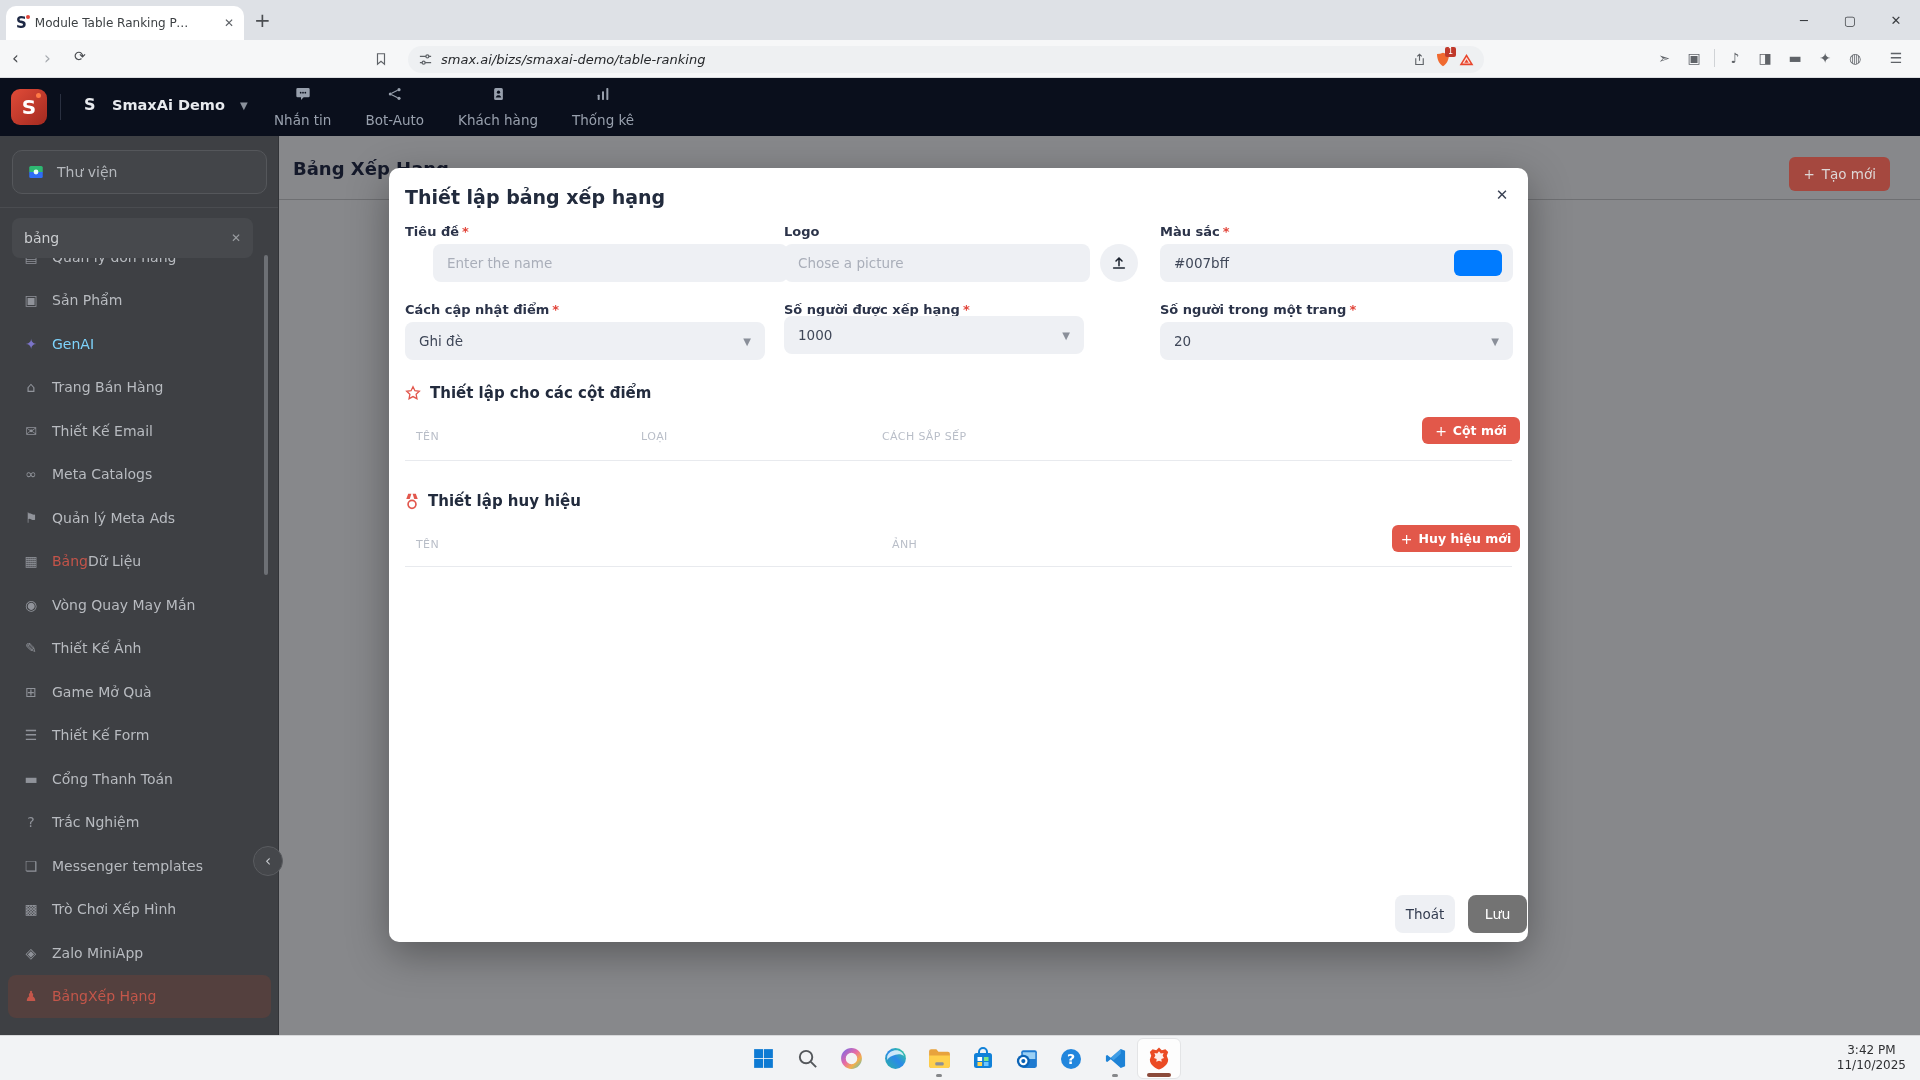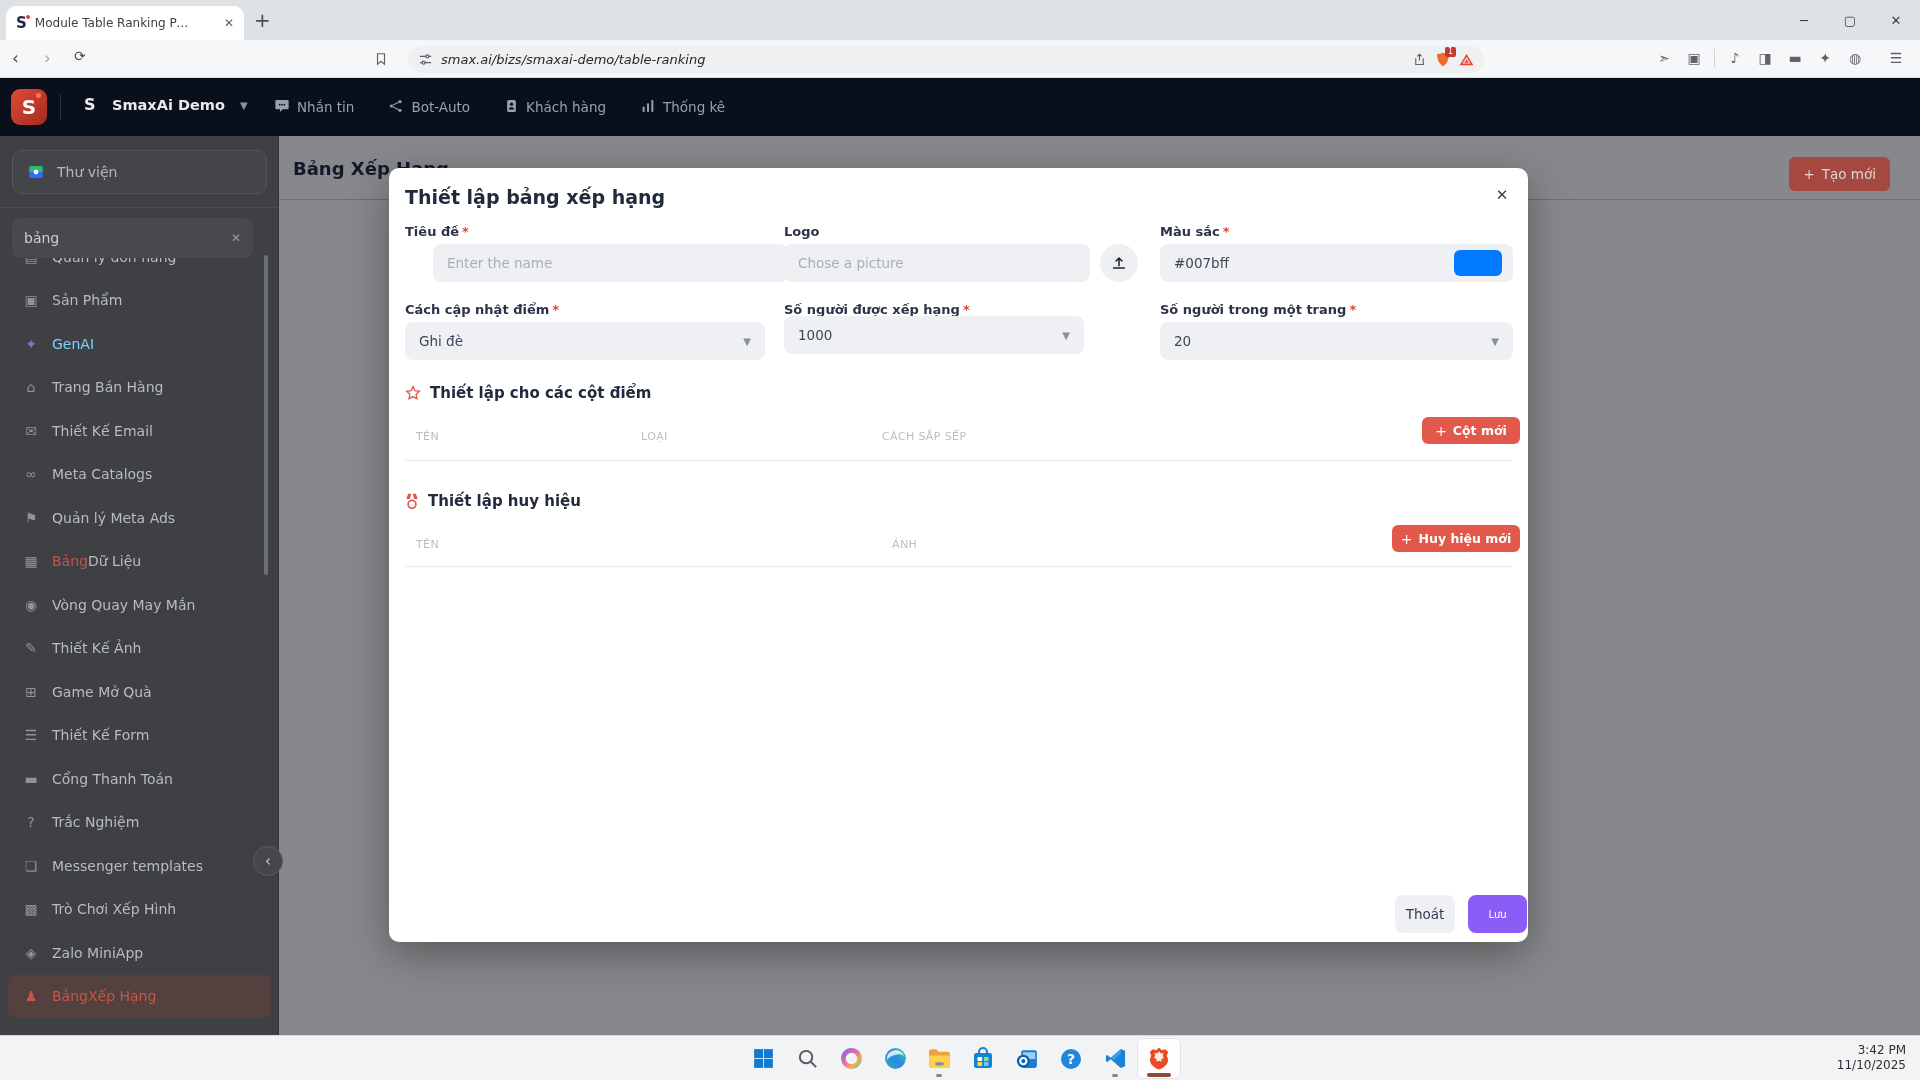--- a/index.html
+++ b/index.html
@@ -41,21 +41,21 @@
          background:linear-gradient(135deg,#e14b38,#a32a20); display:flex; align-items:center;
          justify-content:center; color:#fff; font-weight:bold; font-size:20px; }
   .logotile i { font-style:normal; position:relative; }
   .logotile i::after{ content:""; position:absolute; right:-5px; top:-2px; width:5px; height:5px;
          background:#ff7a45; border-radius:50%; }
   .navdiv { position:absolute; left:60px; top:16px; width:1px; height:26px; background:#2a3040; }
   .brand-s { position:absolute; left:84px; top:17px; color:#e8eaee; font-weight:bold; font-size:16px; }
   .brand { position:absolute; left:112px; top:19px; color:#e8eaee; font-weight:600; font-size:14.5px; }
   .brand-chevron { position:absolute; left:240px; top:22px; color:#8b919c; font-size:10px; }
   .navmenu { position:absolute; left:274px; top:0; height:58px; display:flex; align-items:center; gap:34px; }
-  .nav-item { display:flex; align-items:center; gap:7px; color:#98a0ad; font-size:13.5px; }
+  .nav-item { display:flex; align-items:center; gap:7px; color:#98a0ad; font-size:13.5px;flex-direction:column; }
   .nav-right { position:absolute; right:0; top:0; height:58px; }
 
   
   .sidebar { position:absolute; left:0; top:136px; width:279px; height:899px; background:#3e4044;
          border-right:1px solid #323438; overflow:hidden; }
   .libcard { position:absolute; left:12px; top:14px; width:255px; height:44px; border:1px solid #55575b;
          background:#434549; border-radius:10px; display:flex; align-items:center; gap:12px; padding:0 14px;
          color:#b4b7bc; font-size:14px; }
   .sb-div { position:absolute; left:0; top:71px; width:279px; height:1px; background:#4a4c50; }
   .searchbox { position:absolute; left:12px; top:82px; width:241px; height:40px; background:#47494d;
@@ -107,34 +107,34 @@
   .swatch { position:absolute; left:1065px; top:82px; width:48px; height:26px; border-radius:6px; }
   .sec-head { position:absolute; display:flex; align-items:center; gap:9px; font-size:15px;
          font-weight:bold; color:#222b3d; }
   .add-btn { position:absolute; height:27px; background:#e2584a; border-radius:6px; color:#fff;
          font-size:12.5px; font-weight:600; display:flex; align-items:center; justify-content:center; gap:6px; }
   .add-btn .plus { font-size:14px; font-weight:400; }
   .col-hdr { position:absolute; font-size:11px; font-weight:normal; color:#b9bec8; letter-spacing:.4px; }
   .m-div { position:absolute; left:16px; width:1107px; height:1px; background:#e8eaee; }
   .btn-cancel { position:absolute; left:1006px; top:727px; width:60px; height:38px; background:#eef0f4;
          border-radius:8px; color:#333c50; font-size:13.5px; display:flex; align-items:center; justify-content:center; }
-  .btn-save { position:absolute; left:1079px; top:727px; width:59px; height:38px; background:#8b5cf6;
-         border-radius:8px; color:#fff; font-size:10px; display:flex; align-items:center; justify-content:center; }
+  .btn-save { position:absolute; left:1079px; top:727px; width:59px; height:38px; background:#737373;
+         border-radius:8px; color:#fff; font-size:14px; display:flex; align-items:center; justify-content:center; }
 
   
   .taskbar { position:absolute; left:0; top:1035px; width:1920px; height:45px; background:#f2f3f5;
          border-top:1px solid #d8d9db; z-index:20; }
   .tslots { position:absolute; left:741px; top:2px; display:flex; }
   .tslot { width:44px; height:41px; display:flex; align-items:center; justify-content:center; position:relative; }
   .tslot.active { background:#fdfdfd; border:1px solid #e3e4e6; border-radius:6px; }
   .tslot.active::after { content:""; position:absolute; bottom:1px; left:9px; width:24px; height:4px;
          border-radius:2px; background:#8b4a3a; }
   .tslot .rdot { position:absolute; bottom:2px; left:19px; width:6px; height:3px; border-radius:2px;
          background:#85878a; }
-  .clock { position:absolute; right:14px; top:7px; text-align:right; font-size:12px; color:#2f3033;
+  .clock { position:absolute; right:14px; top:7px; text-align:center; font-size:12px; color:#2f3033;
          line-height:15px; }
 </style>
 </head>
 <body>
 
 <div class="screen">
 
   <div class="tabbar">
     <div class="tab">
       <span class="favicon">S</span>

